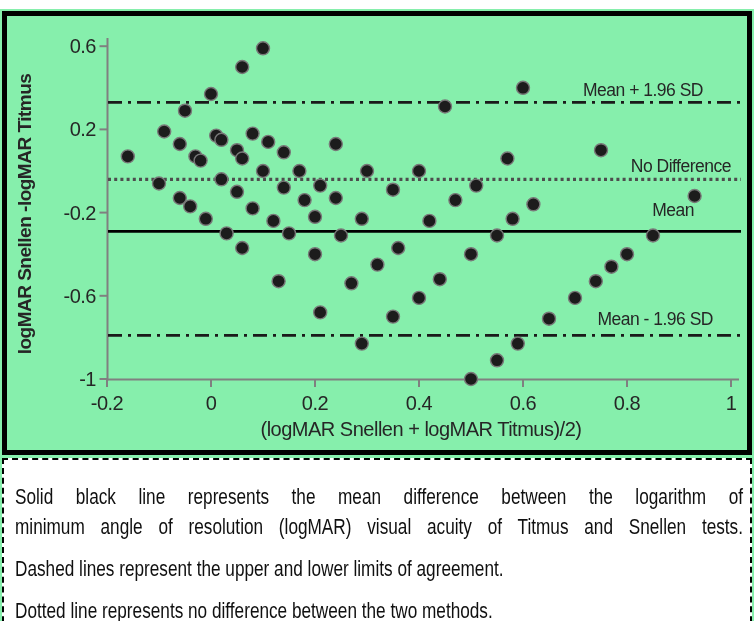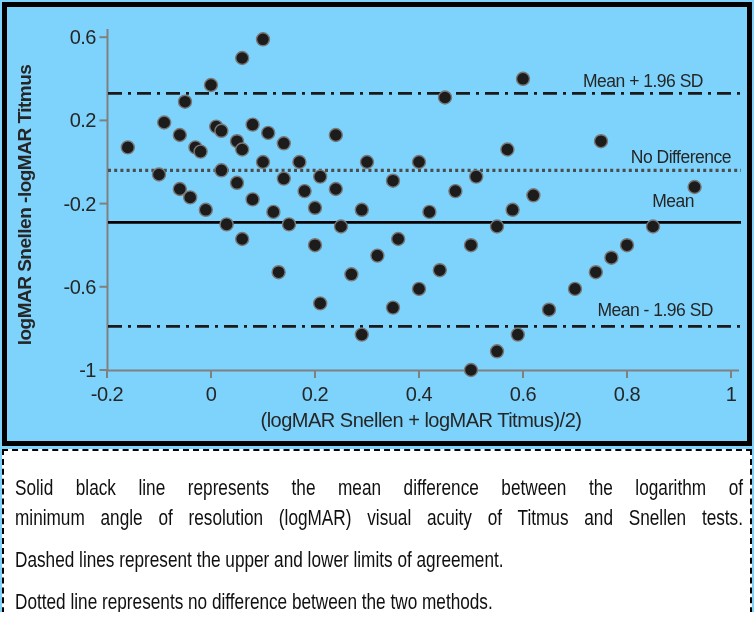--- a/index.html
+++ b/index.html
@@ -1,18 +1,18 @@
 <!DOCTYPE html>
 <html><head>
 <meta charset="utf-8">
 <style>
   html,body{margin:0;padding:0;background:#fff;}
   .figure{
-    position:relative;width:754px;height:612px;background:#7dd3fc;
-    font-family:"Liberation Sans",sans-serif;overflow:hidden;
+    position:relative;width:754px;height:612px;background:#86efac;
+    font-family:"Liberation Sans",sans-serif;overflow:hidden;margin-top:9px;
   }
   .chart-svg{position:absolute;left:0;top:0;}
   .caption-box{
     position:absolute;left:2px;top:449px;width:750px;height:184px;
     border:2px dashed #000;box-sizing:border-box;
     padding:22px 11px 0 11px;overflow:hidden;background:#fff;
   }
   .cap-scale{width:910px;transform:scaleX(0.8);transform-origin:0 0;}
   .cap-line{
     margin:0;font-size:21.5px;line-height:30px;color:#101010;

